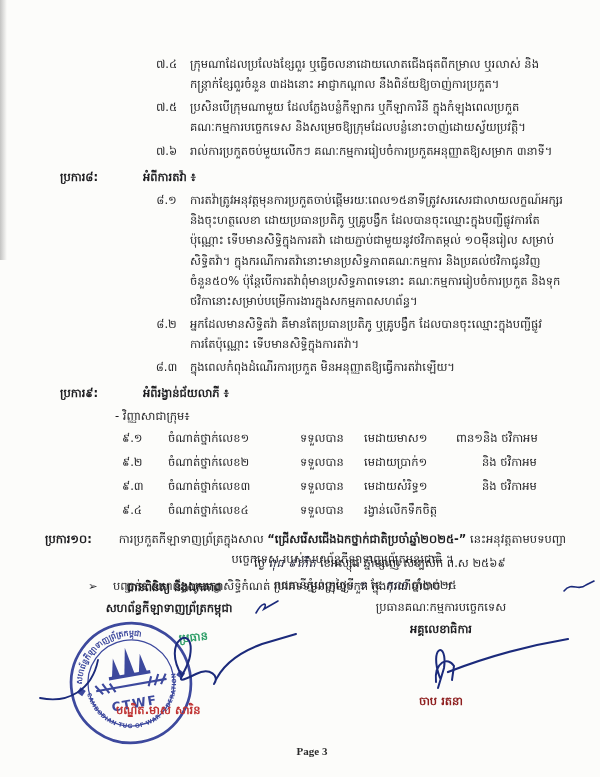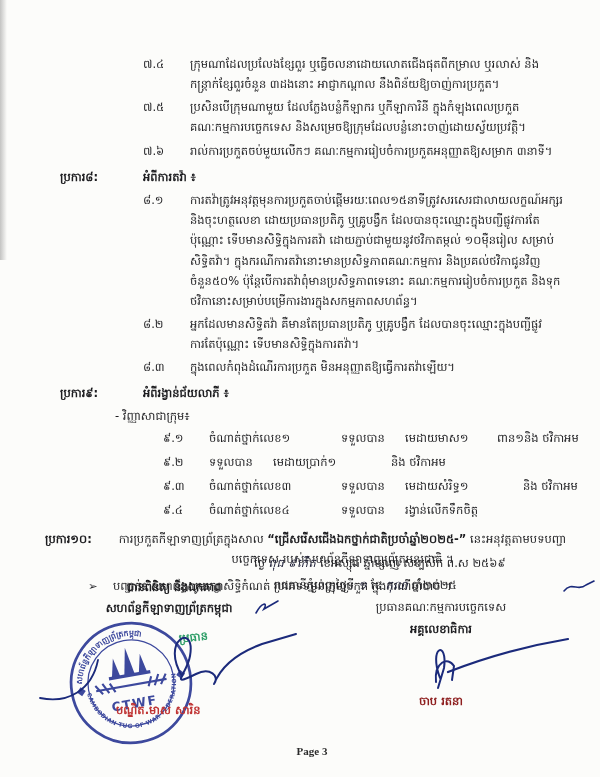--- a/index.html
+++ b/index.html
@@ -6,27 +6,27 @@
   .page{
     width:600px;height:777px;margin:0 auto;position:relative;overflow:hidden;
     background:#fcfcfa;
     font-family:"DejaVu Sans",sans-serif;
     font-size:11.5px;color:#1d1d20;
   }
   .scan-edge{position:absolute;left:0;top:0;width:7px;height:260px;
     background:linear-gradient(90deg,rgba(90,90,90,.35),rgba(90,90,90,0));}
   .content{position:absolute;top:54px;left:0;width:600px;}
   .clause{display:flex;margin:0 36px 3px 143px;line-height:1.75;}
-  .clause .num{flex:0 0 47px;}
+  .clause .num{flex:0 0 47px;text-align:center;}
   .clause .body{flex:1;}
   .art-head{margin:7px 36px 3px 60px;font-weight:bold;line-height:1.7;display:flex;}
   .art-head .label{flex:0 0 83px;}
   .subhead{margin:0 36px 2px 115px;font-weight:normal;line-height:1.7;}
   .prize-row{display:flex;margin:0 20px 2px 122px;line-height:1.9;}
-  .prize-row .num{flex:0 0 46px;margin-left:41px;}
+  .prize-row .num{flex:0 0 46px;}
   .prize-row .rank{flex:0 0 132px;}
   .prize-row .receive{flex:0 0 64px;}
   .prize-row .prize{flex:0 0 92px;}
   .prize-row .extra{flex:0 0 26px;}
   .prize-row .suffix{flex:1;}
   .art10{display:flex;margin:7px 30px 8px 45px;line-height:1.75;}
   .art10 .label{flex:0 0 70px;font-weight:bold;}
   .art10 .body{flex:1;text-align:center;}
   .bold{font-weight:bold;}
   .note-line{display:flex;margin:3px 30px 0 88px;line-height:1.7;position:relative;}
@@ -98,20 +98,21 @@
     <div class="prize-row">
       <span class="num">៩.១</span>
       <span class="rank">ចំណាត់ថ្នាក់លេខ១</span>
       <span class="receive">ទទួលបាន</span>
       <span class="prize">មេដាយមាស១</span>
       <span class="extra">ពាន១</span>
       <span class="suffix">និង ថវិកាអម</span>
     </div>
     <div class="prize-row">
       <span class="num">៩.២</span>
+      <span class="rank">ចំណាត់ថ្នាក់លេខ២</span>
       <span class="receive">ទទួលបាន</span>
       <span class="prize">មេដាយប្រាក់១</span>
       <span class="extra"></span>
       <span class="suffix">និង ថវិកាអម</span>
     </div>
     <div class="prize-row">
       <span class="num">៩.៣</span>
       <span class="rank">ចំណាត់ថ្នាក់លេខ៣</span>
       <span class="receive">ទទួលបាន</span>
       <span class="prize">មេដាយសំរិទ្ធ១</span>

